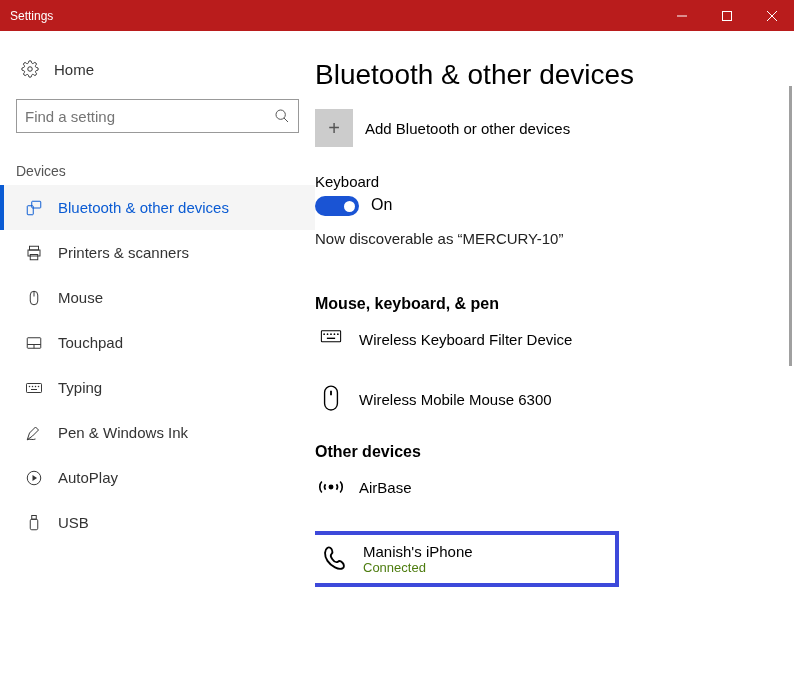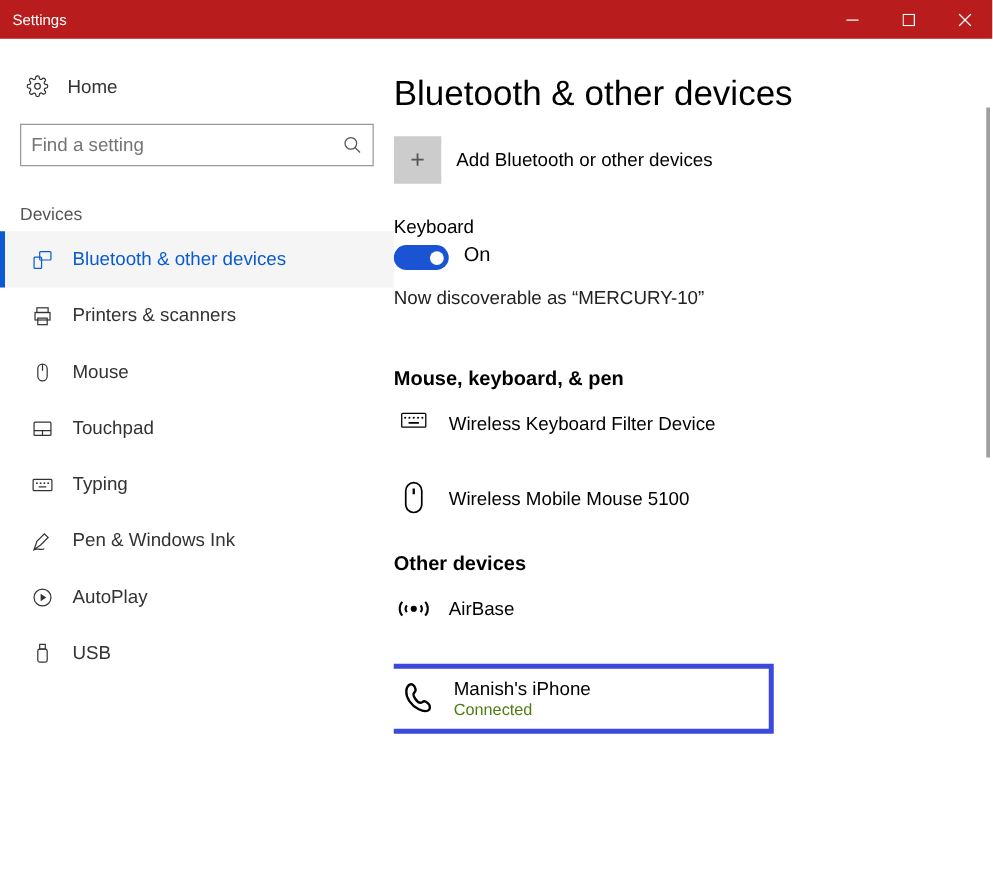--- a/index.html
+++ b/index.html
@@ -198,21 +198,21 @@
         </div>
     </div>
     <div class="device-row">
       <div class="dicon">
           <svg viewBox="0 0 24 32" width="22" height="30" stroke="#000" fill="none" stroke-width="1.5">
             <rect x="5" y="2" width="14" height="26" rx="7"></rect>
             <line x1="12" y1="7" x2="12" y2="12" stroke-width="2"></line>
           </svg>
         </div>
       <div class="dtext">
-          <span class="dname">Wireless Mobile Mouse 5100</span>
+          <span class="dname">Wireless Mobile Mouse 6300</span>
         </div>
     </div>
 
     <div class="cat-head">Other devices</div>
     <div class="device-row">
       <div class="dicon">
           <svg viewBox="0 0 32 24" width="30" height="22" stroke="#000" fill="none" stroke-width="1.8">
             <path d="M6 6 C 3 9, 3 15, 6 18"></path>
             <path d="M10 9 C 8.5 11, 8.5 13, 10 15"></path>
             <circle cx="16" cy="12" r="1.8" fill="#000"></circle>

